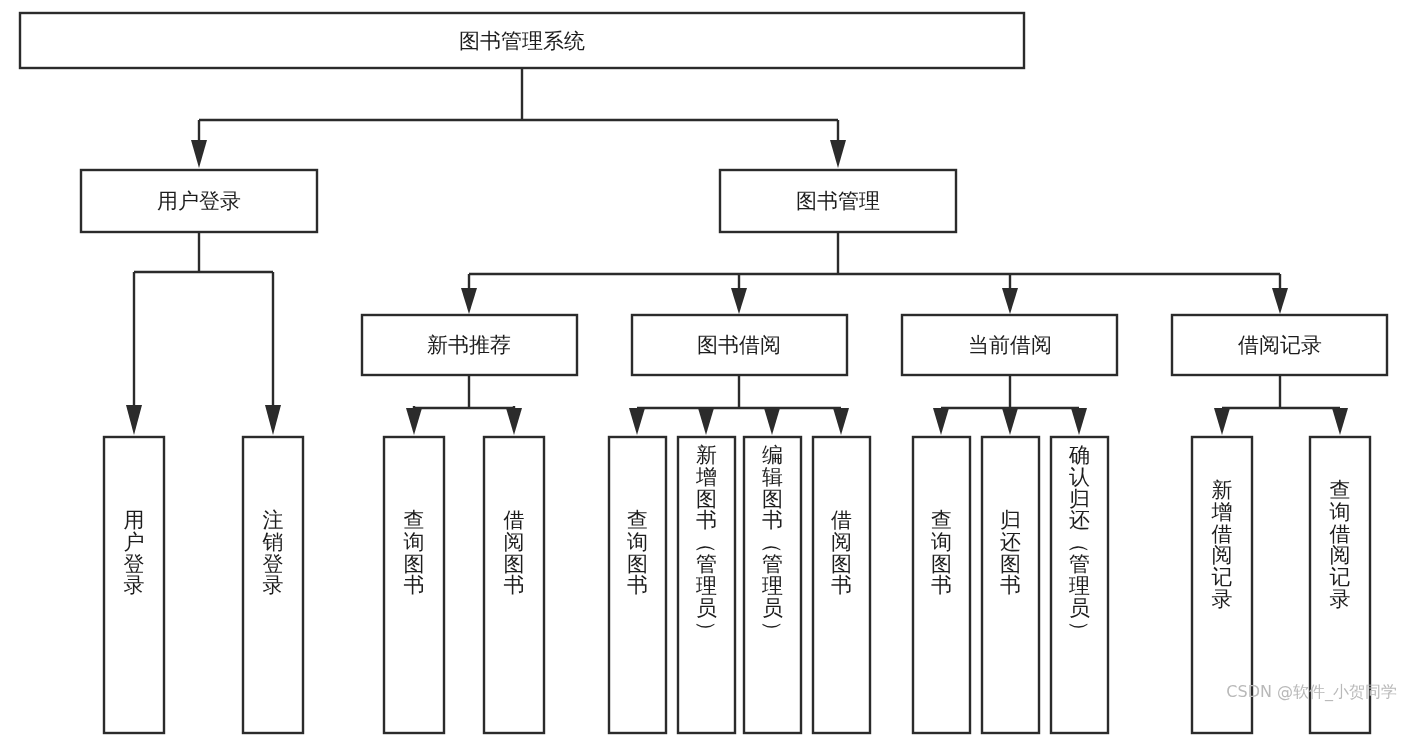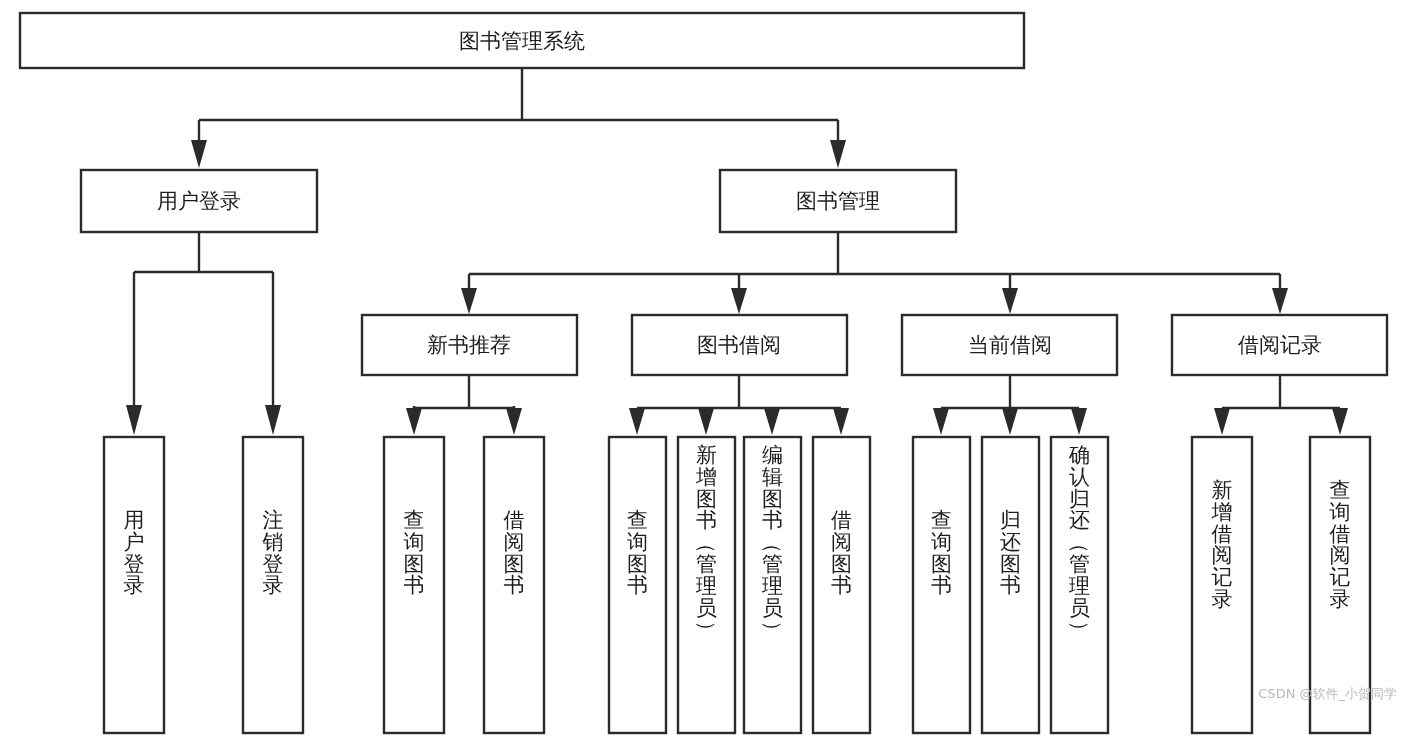--- a/index.html
+++ b/index.html
@@ -68,21 +68,21 @@
     text-align: center;
   }
   .vlabel span.rot {
     transform: rotate(90deg);
   }
   .watermark {
     position: absolute;
     right: 8px;
     bottom: 4px;
     font-family: "DejaVu Sans", "Liberation Sans", sans-serif;
-    font-size: 13px;
+    font-size: 16px;
     color: #b9b9b9;
     white-space: nowrap;
     pointer-events: none;
   }
 </style>
 </head>
 <body>
 
 <div id="chart-root">
 

